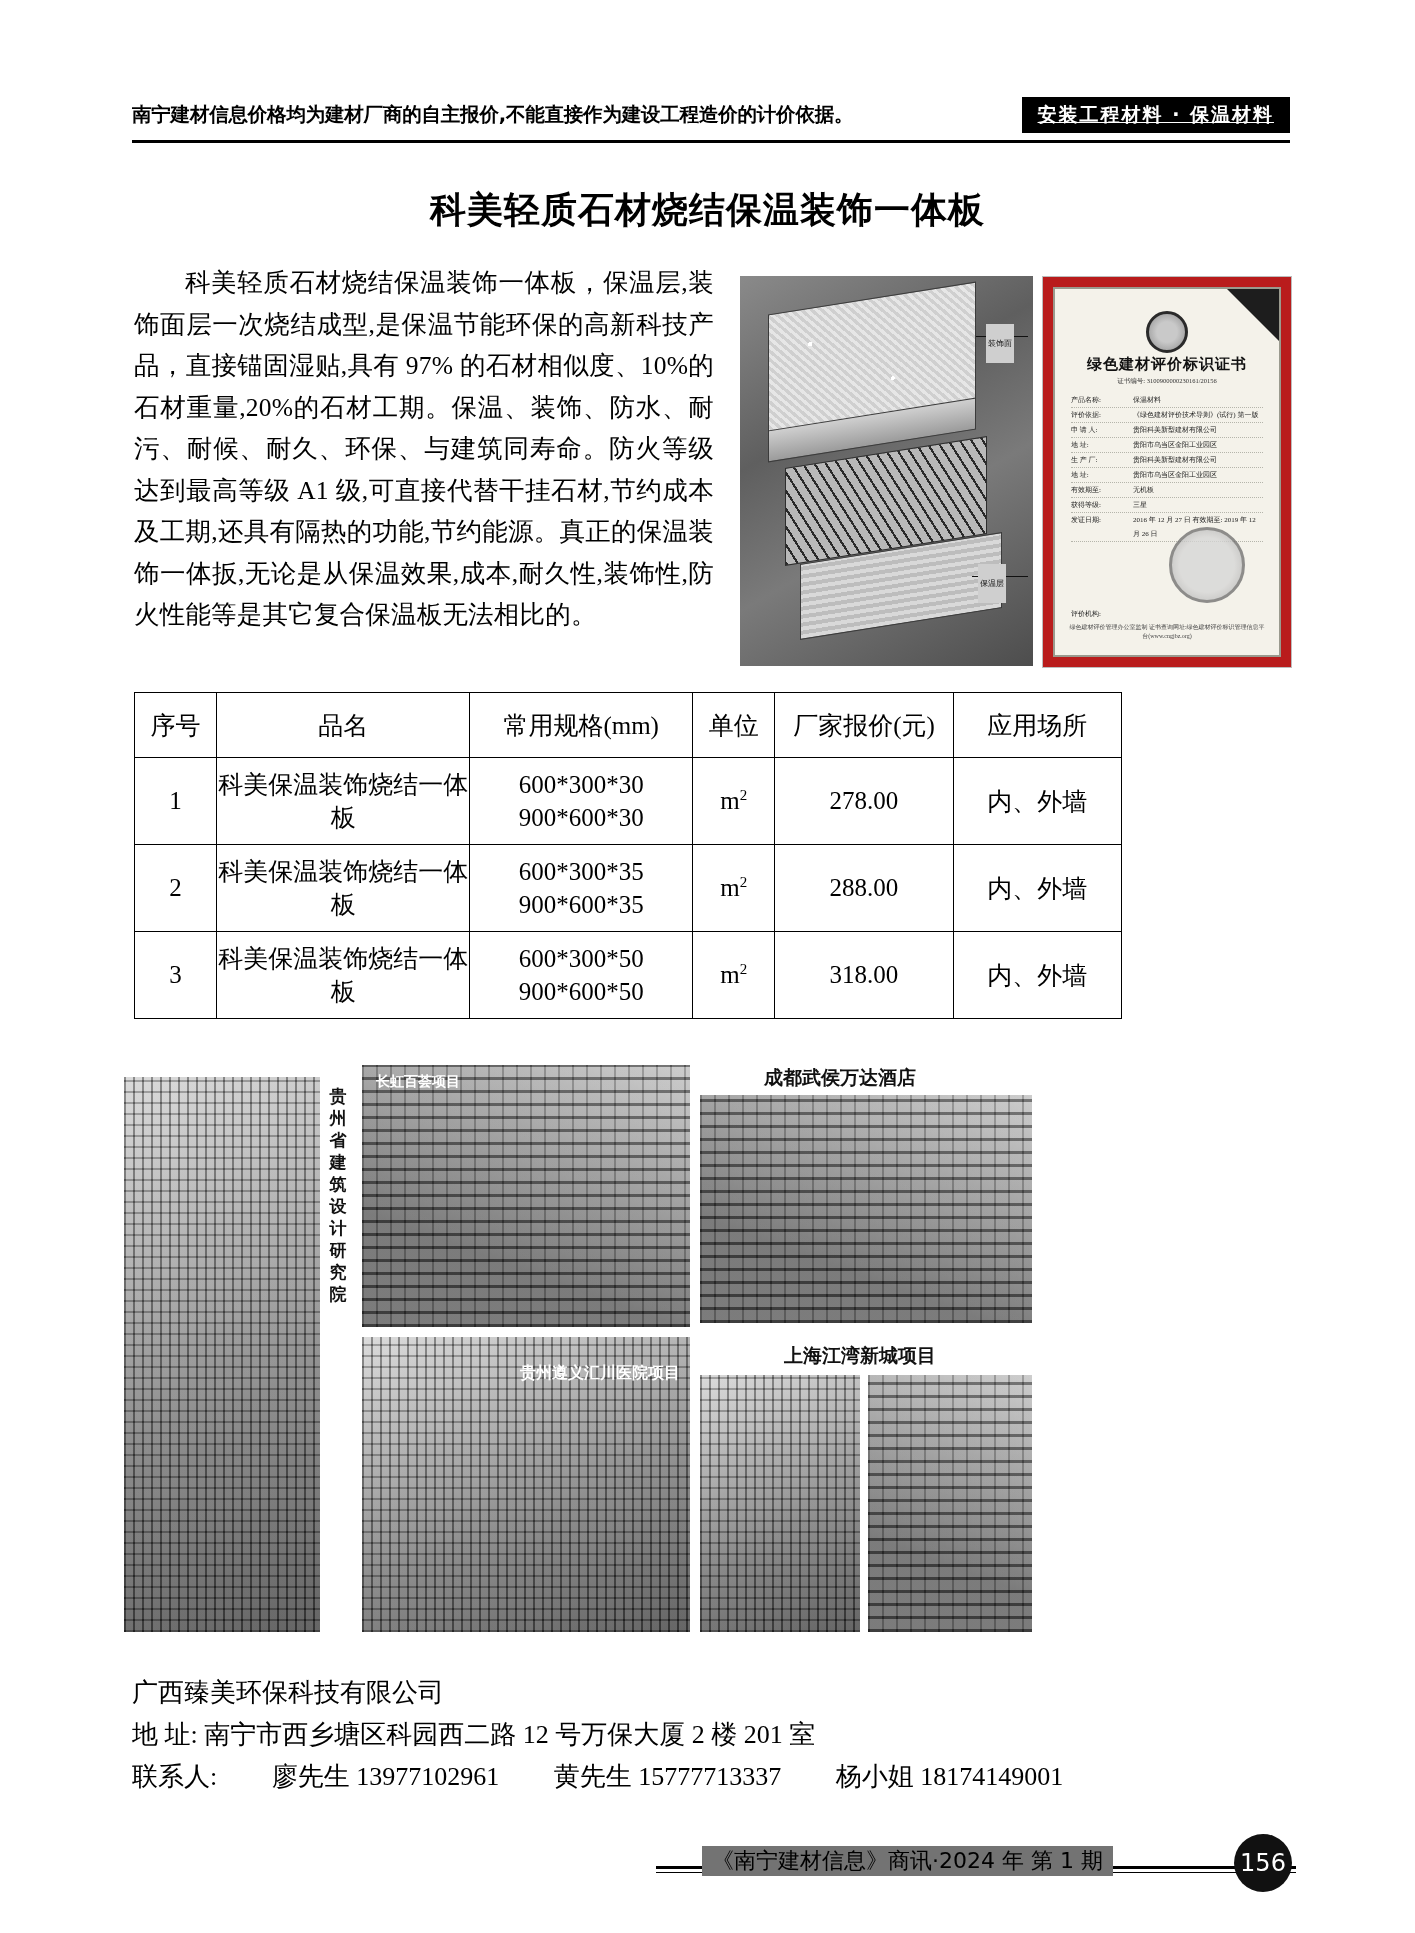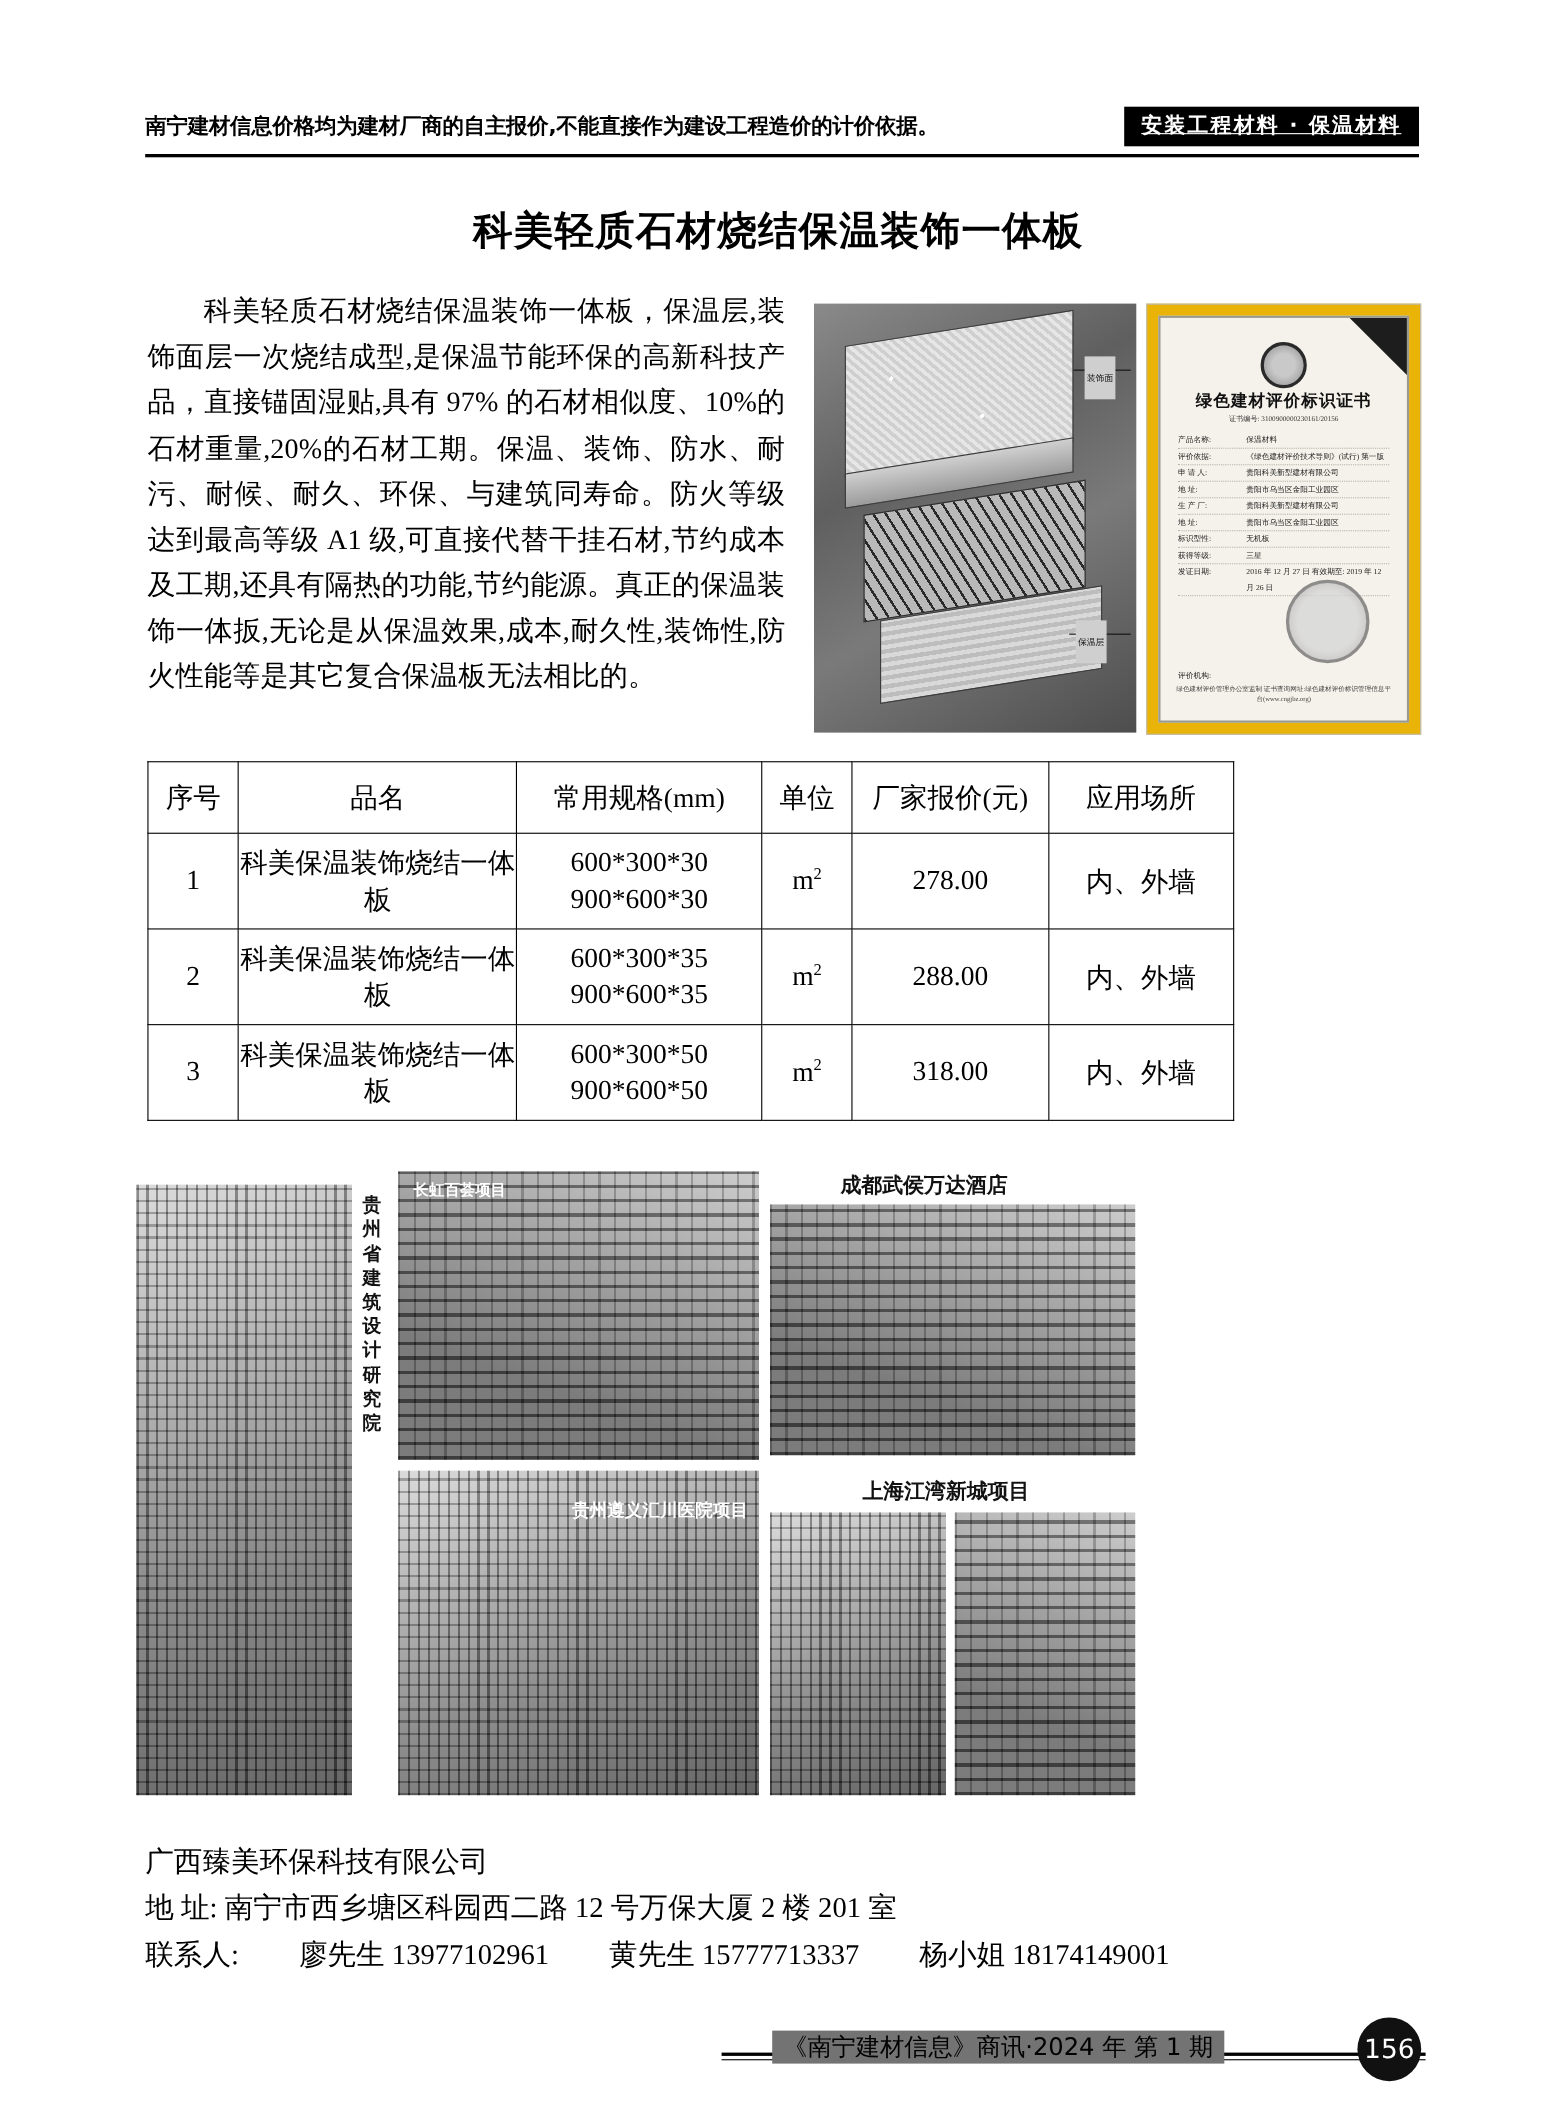--- a/index.html
+++ b/index.html
@@ -148,21 +148,21 @@
     background: #cfcfcf;
     padding: 14px 2px;
     white-space: nowrap;
   }
 
   .img-cert {
     left: 1042px;
     top: 276px;
     width: 248px;
     height: 390px;
-    background: #eab308;
+    background: #b91c1c;
     border: 1px solid #bdbdbd;
   }
   .cert-inner {
     position: absolute;
     inset: 10px;
     border: 2px solid #9a9a8e;
     background: #f4f2ea;
   }
   .cert-corner {
     position: absolute;
@@ -443,21 +443,21 @@
         </div>
         <div class="cert-row">
           <div class="k">生 产 厂:</div>
           <div class="v">贵阳科美新型建材有限公司</div>
         </div>
         <div class="cert-row">
           <div class="k">地     址:</div>
           <div class="v">贵阳市乌当区金阳工业园区</div>
         </div>
         <div class="cert-row">
-          <div class="k">标识型性:</div>
+          <div class="k">有效期至:</div>
           <div class="v">无机板</div>
         </div>
         <div class="cert-row">
           <div class="k">获得等级:</div>
           <div class="v">三星</div>
         </div>
         <div class="cert-row">
           <div class="k">发证日期:</div>
           <div class="v">2016 年 12 月 27 日   有效期至: 2019 年 12 月 26 日</div>
         </div>

